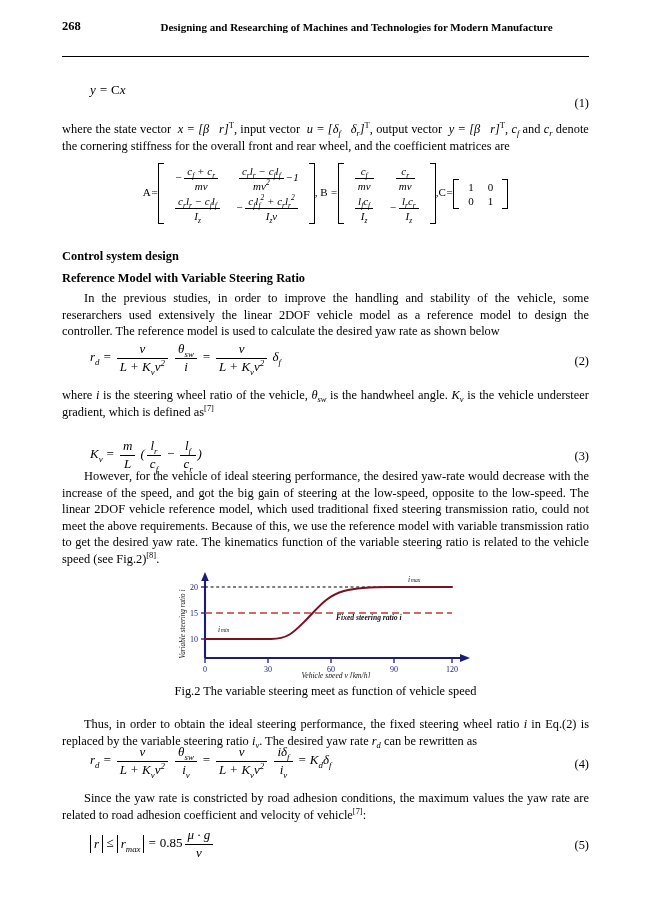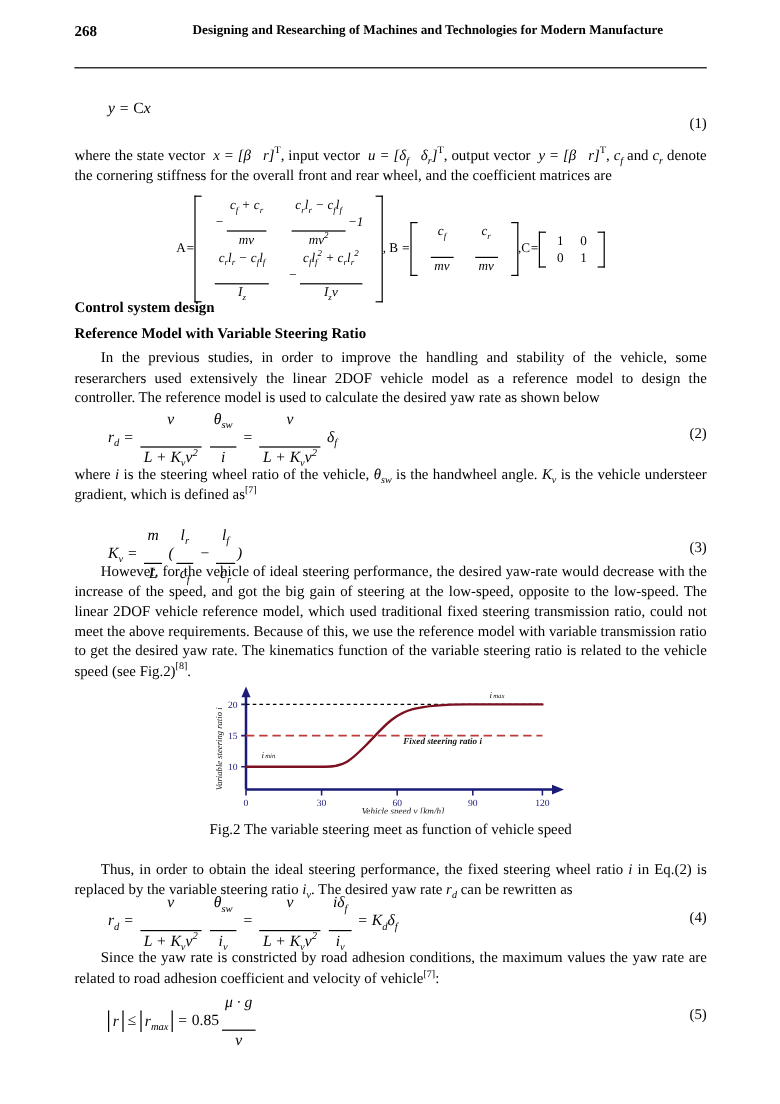--- a/index.html
+++ b/index.html
@@ -23,21 +23,21 @@
     box-sizing: border-box;
   }
 
   
   .header {
     position: absolute;
     left: 62px;
     top: 18px;
     width: 527px;
     display: flex;
-    align-items: flex-start;
+    align-items: flex-end;
   }
   .header-page-num {
     font-weight: bold;
     font-size: 12.5px;
     width: 62px;
     flex: 0 0 62px;
     text-align: left;
     line-height: 1.32;
   }
   .header-title {
@@ -101,21 +101,21 @@
     line-height: 0;
   }
   .frac {
     display: inline-block;
     vertical-align: middle;
     text-align: center;
     margin: 0 2px;
   }
   .frac > .num {
     display: block;
-    padding: 0 3px 15px 3px;
+    padding: 0 3px 1px 3px;
     border-bottom: 1px solid #000;
     line-height: 1.12;
   }
   .frac > .den {
     display: block;
     padding: 1px 3px 0 3px;
     line-height: 1.12;
   }
   .brk {
     display: inline-block;
@@ -207,20 +207,24 @@
       <tr>
         <td><span class="frac"><span class="num"><i>c<sub>r</sub>l<sub>r</sub></i> − <i>c<sub>f</sub>l<sub>f</sub></i></span><span class="den"><i>I<sub>z</sub></i></span></span></td>
         <td>−<span class="frac"><span class="num"><i>c<sub>f</sub>l<sub>f</sub></i><sup>2</sup> + <i>c<sub>r</sub>l<sub>r</sub></i><sup>2</sup></span><span class="den"><i>I<sub>z</sub>v</i></span></span></td>
       </tr>
     </tbody></table></span></span><span class="mathrm">,&nbsp;</span><span class="math"><span class="mathrm">B</span> =<span class="brk"><table class="mtx">
       <tbody>
               <tr>
         <td><span class="frac"><span class="num"><i>c<sub>f</sub></i></span><span class="den"><i>mv</i></span></span></td>
         <td><span class="frac"><span class="num"><i>c<sub>r</sub></i></span><span class="den"><i>mv</i></span></span></td>
       </tr>
+      <tr>
+        <td><span class="frac"><span class="num"><i>l<sub>f</sub>c<sub>f</sub></i></span><span class="den"><i>I<sub>z</sub></i></span></span></td>
+        <td>−<span class="frac"><span class="num"><i>l<sub>r</sub>c<sub>r</sub></i></span><span class="den"><i>I<sub>z</sub></i></span></span></td>
+      </tr>
     </tbody></table></span></span><span class="mathrm">,</span><span class="math"><span class="mathrm">C</span>=<span class="brk"><table class="mtx">
       <tbody>
               <tr>
                 <td class="mathrm">1</td>
                 <td class="mathrm">0</td>
               </tr>
       <tr>
                 <td class="mathrm">0</td>
                 <td class="mathrm">1</td>
               </tr>

